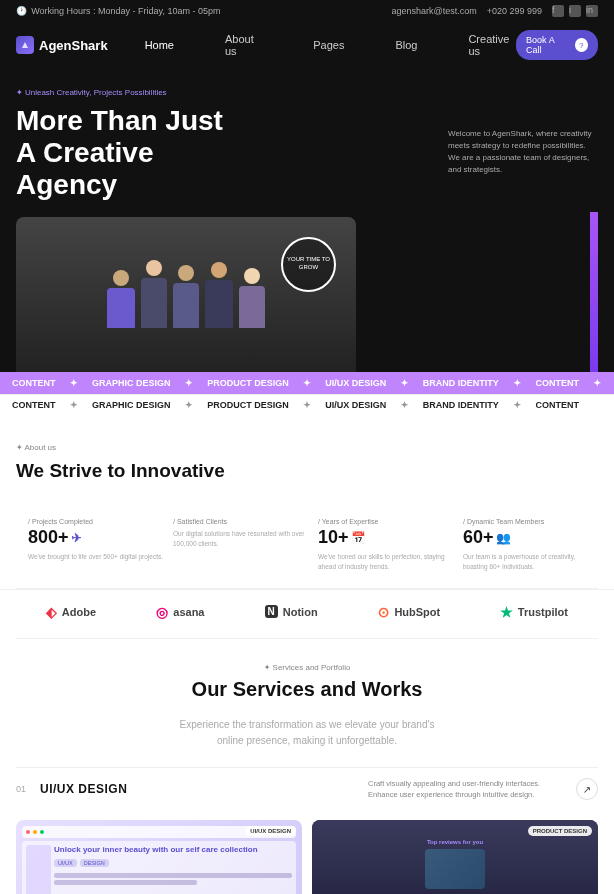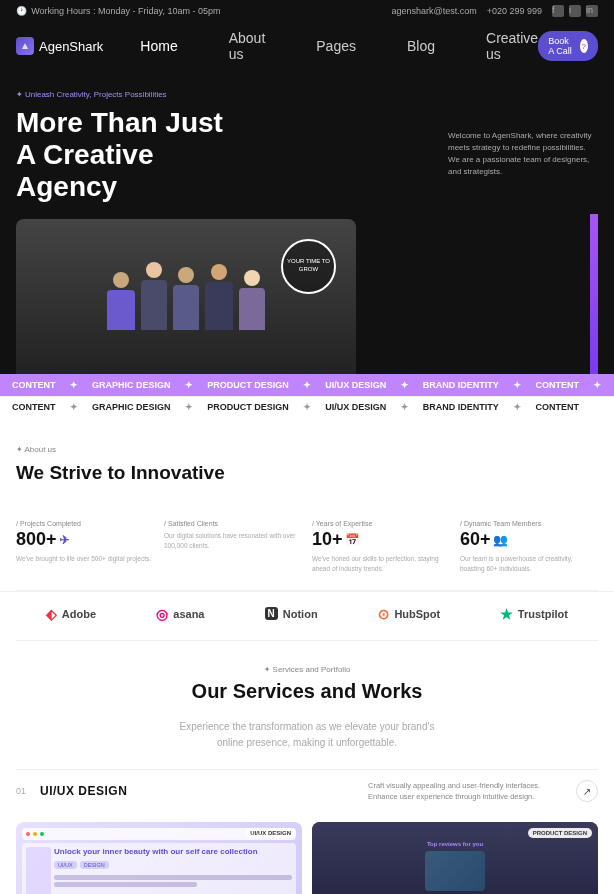--- a/index.html
+++ b/index.html
@@ -21,24 +21,24 @@
     .social-icon { width: 12px; height: 12px; background: #555; border-radius: 2px; display: inline-block; }
 
     
     .navbar {
       background: #111;
       padding: 8px 16px;
       display: flex;
       align-items: center;
       justify-content: space-between;
     }
-    .nav-logo { display: flex; align-items: center; gap: 5px; color: #fff; font-size: 13px; font-weight: normal; }
+    .nav-logo { display: flex; align-items: center; gap: 5px; color: #fff; font-size: 13px; font-weight: bold; }
     .logo-icon { width: 18px; height: 18px; background: linear-gradient(135deg, #5b4fcf, #8b6ef5); border-radius: 4px; display: flex; align-items: center; justify-content: center; }
     .nav-links { display: flex; gap: 14px; align-items: center; }
-    .nav-link { color: #ccc; font-size: 14px; text-decoration: none; cursor: pointer; padding-left: 37px; }
+    .nav-link { color: #ccc; font-size: 11px; text-decoration: none; cursor: pointer; padding-left: 37px; }
     .nav-link.active { color: #fff; }
     .nav-cta { background: #5b4fcf; color: #fff; font-size: 9px; padding: 5px 10px; border-radius: 14px; display: flex; align-items: center; gap: 4px; cursor: pointer; }
     .nav-cta-icon { width: 14px; height: 14px; background: #fff; border-radius: 50%; display: flex; align-items: center; justify-content: center; font-size: 8px; color: #5b4fcf; }
 
     
     .hero {
       background: #111;
       padding: 20px 16px 0 16px;
       position: relative;
       overflow: hidden;
@@ -139,21 +139,21 @@
     .ticker-plus-dark { color: #999; }
 
     
     .about-section { padding: 28px 16px 20px; background: #fff; }
     .section-label { font-size: 8px; color: #888; margin-bottom: 8px; }
     .about-grid { display: grid; grid-template-columns: 1fr 1fr; gap: 20px; align-items: start; }
     .about-title { font-size: 19px; font-weight: 800; color: #111; line-height: 1.2; }
     .about-desc { font-size: 8px; color: #888; line-height: 1.6; margin-top: 4px; }
 
     
-    .stats-grid { display: grid; grid-template-columns: repeat(4, 1fr); gap: 10px; padding: 16px 16px; background: #fff; }
+    .stats-grid { display: grid; grid-template-columns: repeat(4, 1fr); gap: 10px; padding: 16px 16px; background: #fff; margin-left: 12px; }
     .stat-item { display: flex; flex-direction: column; gap: 2px; }
     .stat-label { font-size: 7px; color: #888; }
     .stat-number { font-size: 18px; font-weight: 800; color: #111; display: flex; align-items: center; gap: 3px; }
     .stat-number-icon { font-size: 12px; color: #5b4fcf; }
     .stat-desc { font-size: 6.5px; color: #aaa; line-height: 1.5; margin-top: 2px; }
 
     
     .logos-section {
       padding: 14px 16px 18px;
       background: #fff;

